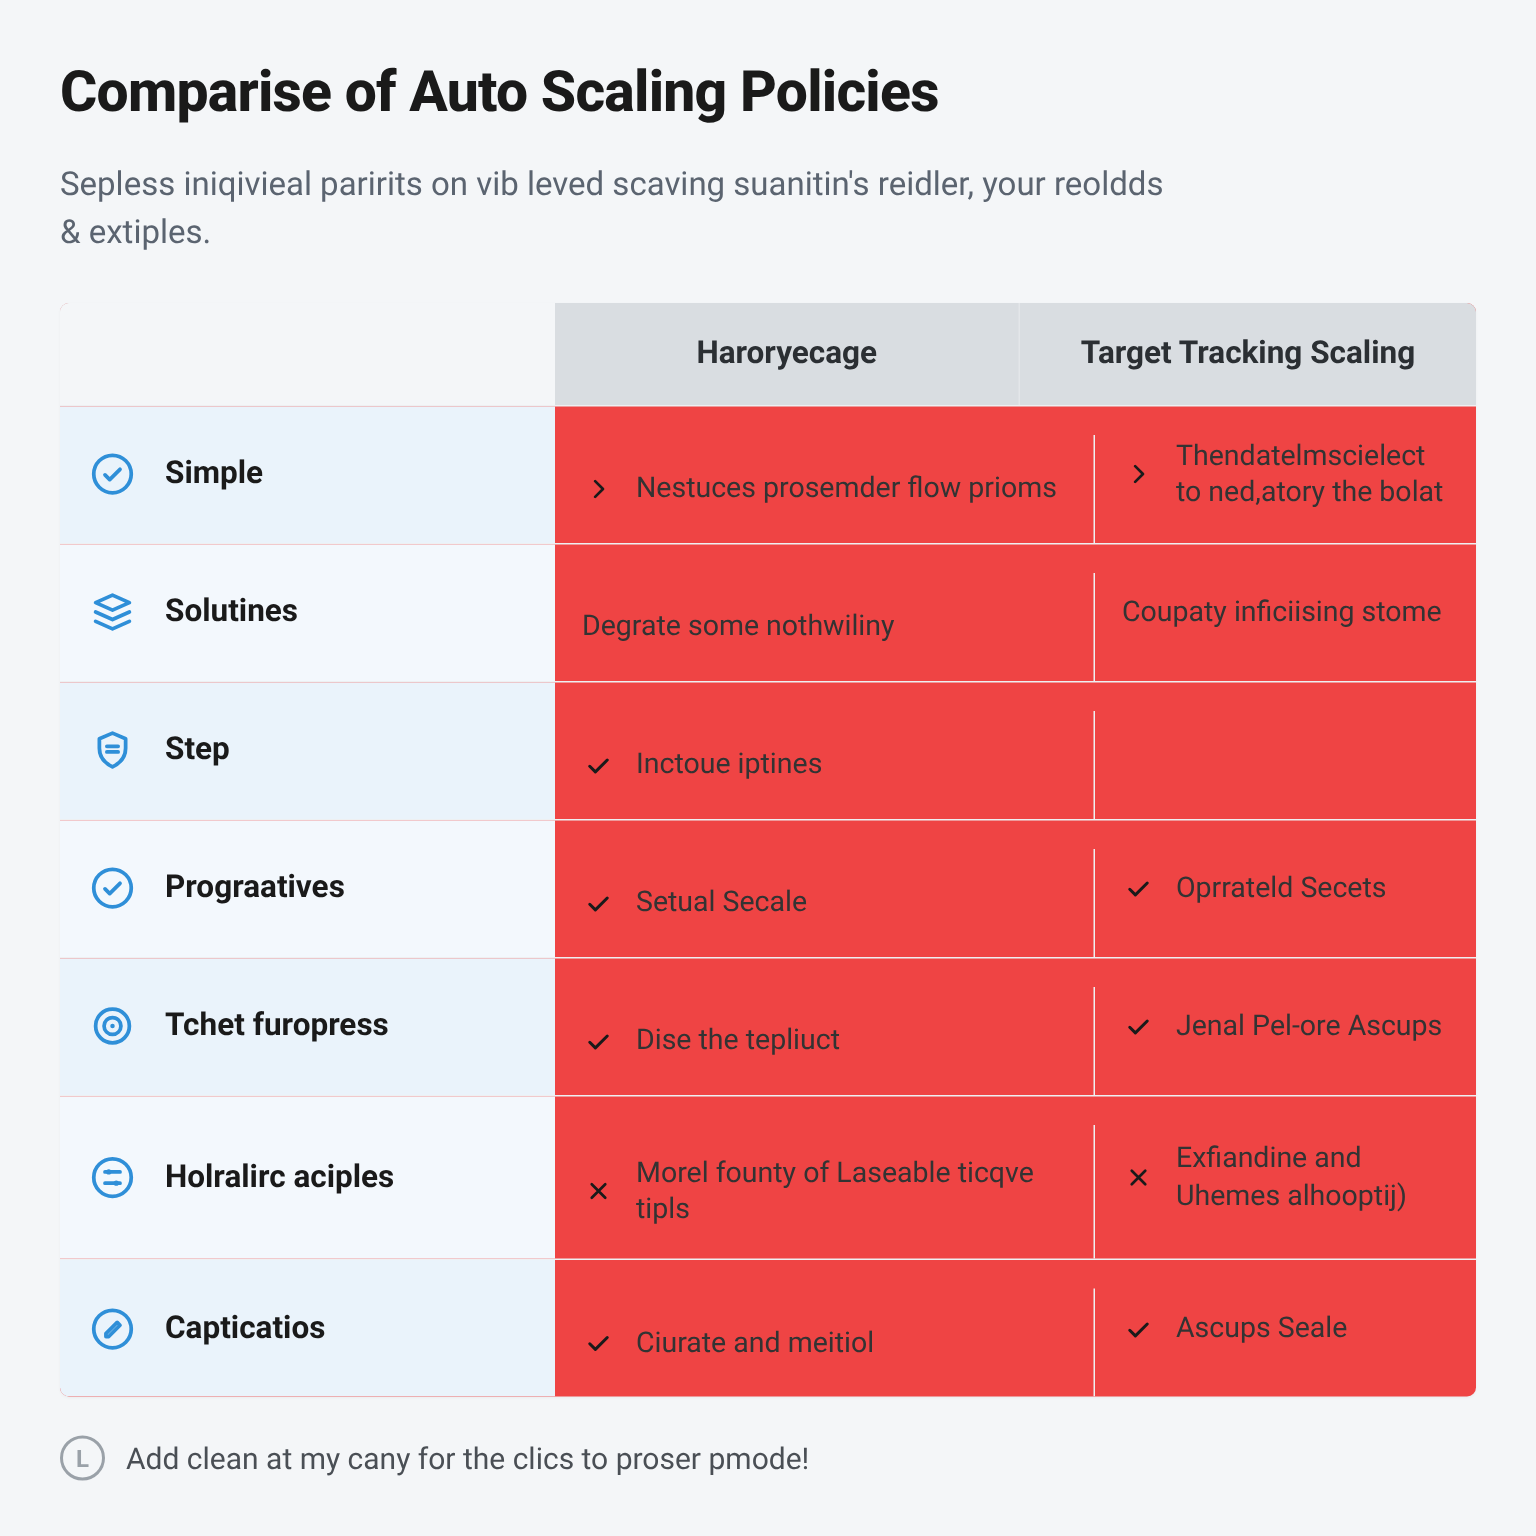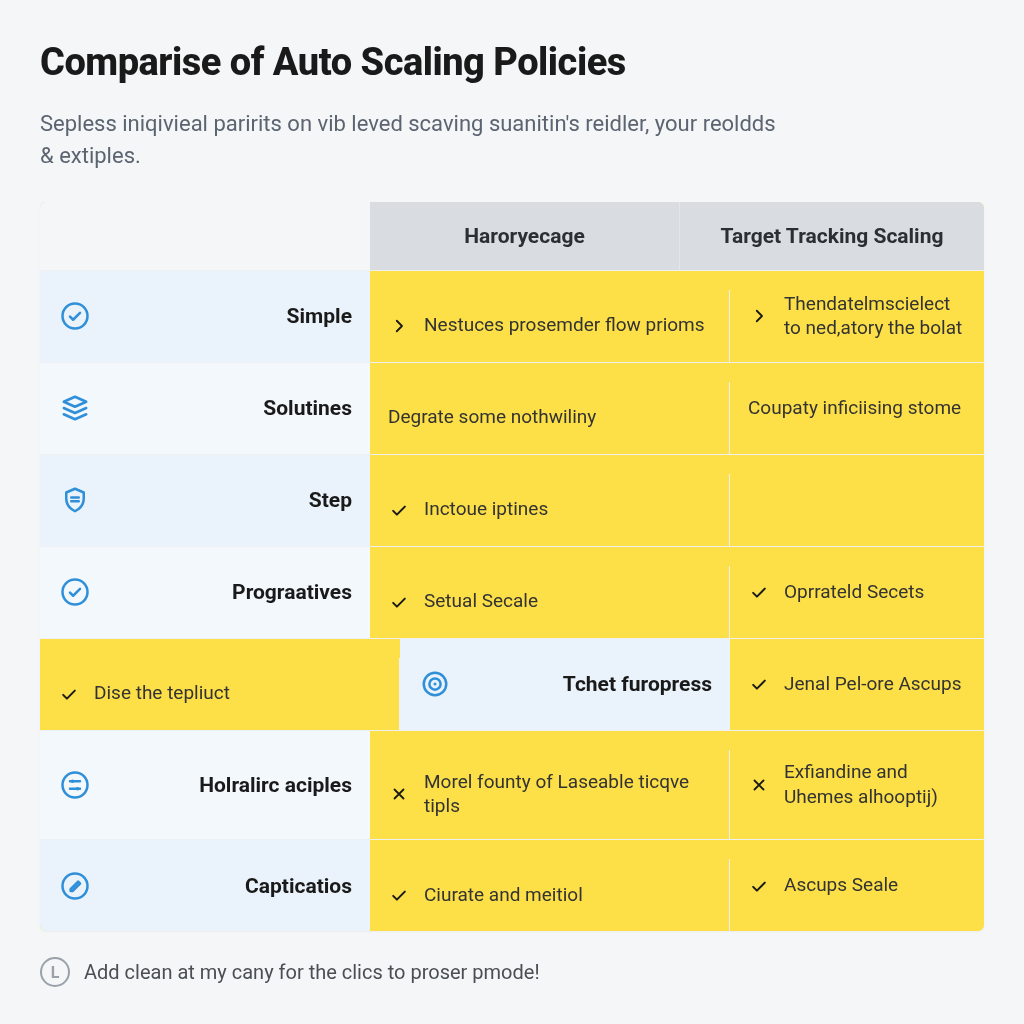--- a/index.html
+++ b/index.html
@@ -18,21 +18,21 @@
   }
   .subtitle {
     font-size: 22px;
     color: #5b6470;
     line-height: 1.45;
     margin-bottom: 30px;
     max-width: 740px;
   }
   .table {
     width: 100%;
-    background: #fde047;
+    background: #ef4444;
     border-radius: 6px;
     overflow: hidden;
     box-shadow: 0 1px 2px rgba(0,0,0,0.04);
   }
   .thead {
     display: flex;
     background: #d9dde1;
   }
   .th {
     padding: 22px 18px;
@@ -58,21 +58,20 @@
     align-items: center;
     font-size: 19px;
     color: #333;
   }
   .feat {
     width: 330px;
     gap: 18px;
     font-weight: 700;
     font-size: 21px;
     color: #1a1a1a;
-    justify-content: space-between;
   }
   .val-a { width: 360px; border-right: 1px solid #eef0f2; gap: 14px; margin-top: 19px; }
   .val-b { flex: 1; gap: 14px; }
   .val-text { line-height: 1.3; }
   .icon-slot {
     width: 34px; height: 34px;
     flex: 0 0 34px;
     display: flex; align-items: center; justify-content: center;
   }
   .mark {
@@ -195,37 +194,37 @@
         <div class="cell val-b">
           <span class="mark">
             <svg width="20" height="20" viewBox="0 0 24 24">
               <path d="M5 13l4.5 4.5L19 8" stroke="#1a1a1a" stroke-width="2.4" fill="none" stroke-linecap="round" stroke-linejoin="round"></path>
             </svg>
           </span>
           <span class="val-text">Oprrateld Secets</span>
         </div>
       </div>
       <div class="row">
-        <div class="cell val-a">
-          <span class="mark">
-            <svg width="20" height="20" viewBox="0 0 24 24">
-              <path d="M5 13l4.5 4.5L19 8" stroke="#1a1a1a" stroke-width="2.4" fill="none" stroke-linecap="round" stroke-linejoin="round"></path>
-            </svg>
-          </span>
-          <span class="val-text">Dise the tepliuct</span>
-        </div>
         <div class="cell feat">
           <span class="icon-slot">
             <svg width="30" height="30" viewBox="0 0 24 24">
               <circle cx="12" cy="12" r="9" stroke="#2f8fd8" stroke-width="2" fill="none" stroke-linecap="round" stroke-linejoin="round"></circle>
               <circle cx="12" cy="12" r="4.5" stroke="#2f8fd8" stroke-width="2" fill="none" stroke-linecap="round" stroke-linejoin="round"></circle>
               <circle cx="12" cy="12" r="1.2" fill="#2f8fd8"></circle>
             </svg>
           </span>
           <span>Tchet furopress</span>
+        </div>
+        <div class="cell val-a">
+          <span class="mark">
+            <svg width="20" height="20" viewBox="0 0 24 24">
+              <path d="M5 13l4.5 4.5L19 8" stroke="#1a1a1a" stroke-width="2.4" fill="none" stroke-linecap="round" stroke-linejoin="round"></path>
+            </svg>
+          </span>
+          <span class="val-text">Dise the tepliuct</span>
         </div>
         <div class="cell val-b">
           <span class="mark">
             <svg width="20" height="20" viewBox="0 0 24 24">
               <path d="M5 13l4.5 4.5L19 8" stroke="#1a1a1a" stroke-width="2.4" fill="none" stroke-linecap="round" stroke-linejoin="round"></path>
             </svg>
           </span>
           <span class="val-text">Jenal Pel-ore Ascups</span>
         </div>
       </div>

